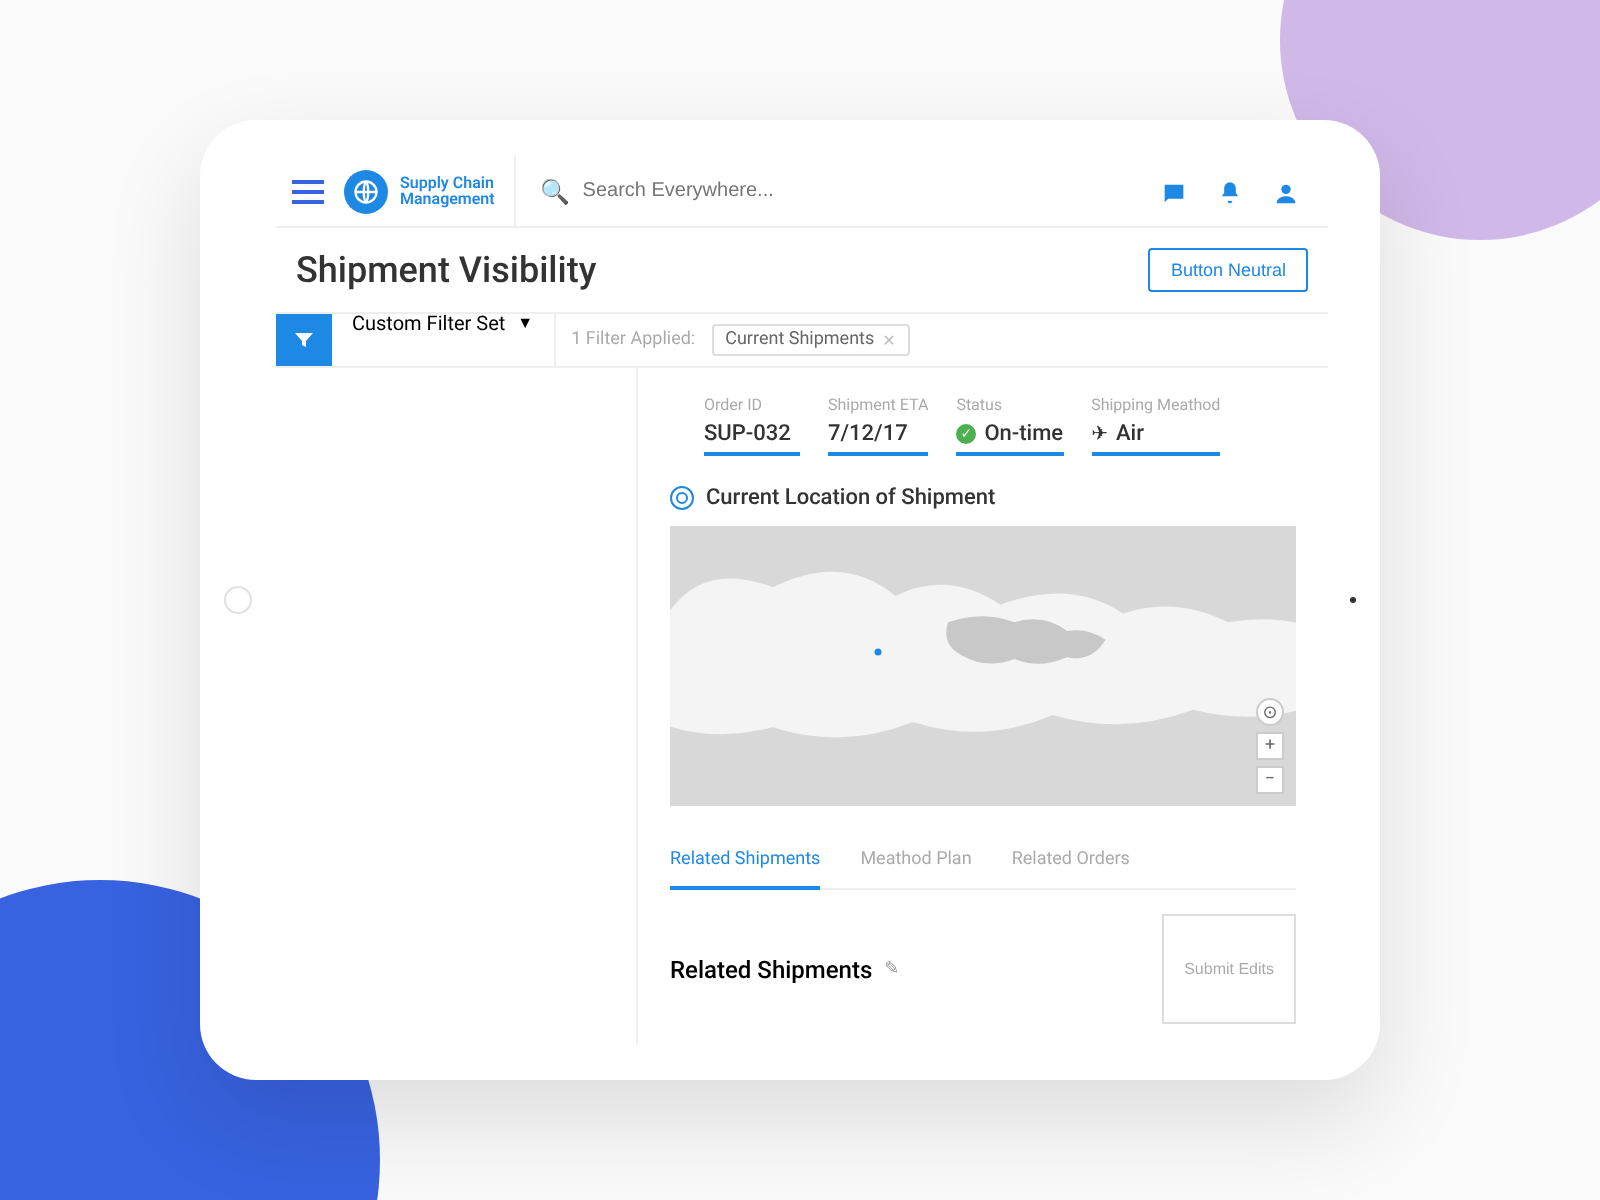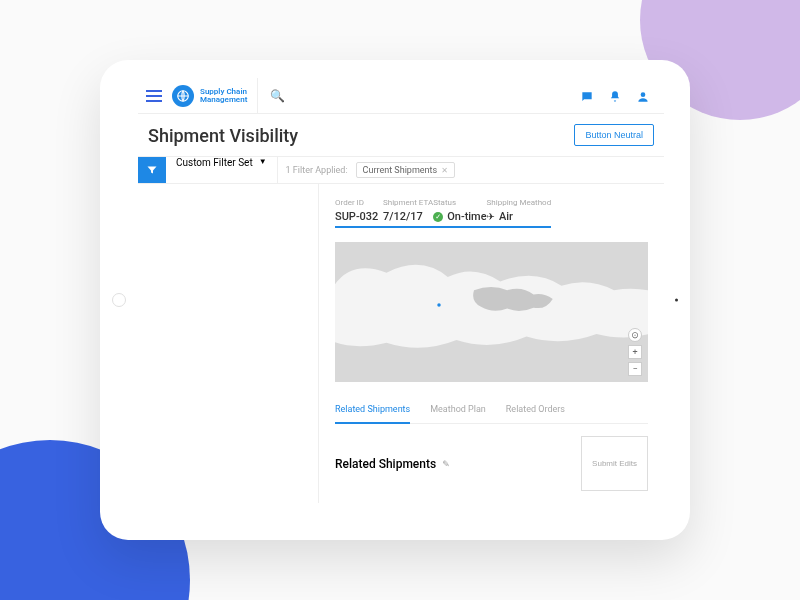--- a/index.html
+++ b/index.html
@@ -42,21 +42,21 @@
 .filter-select { display: flex; align-items: flex-start; gap: 6px; padding: 0 10px; font-size: 10px; border-right: 1px solid #eee; height: 100%; cursor: pointer; }
 .chevron { font-size: 8px; }
 .filter-applied { font-size: 9px; color: #aaa; padding: 0 8px; }
 .filter-chip { font-size: 9px; color: #666; border: 1px solid #ddd; padding: 2px 6px; border-radius: 2px; display: inline-flex; align-items: center; gap: 4px; }
 .chip-x { color: #bbb; font-size: 8px; cursor: pointer; }
 
 
 .content { padding: 0 0 0 0; }
 .detail-panel { margin-left: 180px; border-left: 1px solid #eee; padding: 14px 16px 0 16px; }
 
-.fields { display: flex; margin-bottom: 14px; }
+.fields { display: flex; gap: 14px; margin-bottom: 14px; margin-left: 17px; }
 .field { display: flex; flex-direction: column; gap: 3px; }
 .field-label { font-size: 8px; color: #aaa; }
 .field-value { font-size: 11px; color: #333; font-weight: 500; border-bottom: 2px solid #1e88e5; padding-bottom: 3px; min-width: 48px; display: flex; align-items: center; gap: 4px; }
 .status-dot { width: 10px; height: 10px; background: #4caf50; border-radius: 50%; display: inline-flex; align-items: center; justify-content: center; color: #fff; font-size: 7px; }
 .plane-icon { font-size: 10px; }
 
 .section-title { display: flex; align-items: center; gap: 6px; font-size: 11px; font-weight: 500; color: #333; margin-bottom: 8px; }
 .target-icon { width: 12px; height: 12px; border: 1.5px solid #1e88e5; border-radius: 50%; position: relative; }
 .target-icon::after { content: ''; position: absolute; inset: 2px; border: 1px solid #1e88e5; border-radius: 50%; }
 
@@ -99,20 +99,21 @@
               <path d="M3 12h18M12 3c2.5 3 2.5 15 0 18M12 3c-2.5 3-2.5 15 0 18"></path>
             </svg>
         </div>
         <div class="logo-text">
           <span>Supply Chain</span>
           <span>Management</span>
         </div>
       </div>
       <div class="search-wrap">
         <span class="search-icon">🔍</span>
+        <input class="search-input" placeholder="Search Everywhere..." style="">
       </div>
       <div class="topbar-icons">
         <div class="top-icon">
           <svg viewBox="0 0 24 24" fill="#1e88e5">
               <path d="M4 4h16v12H7l-3 3z"></path>
             </svg>
         </div>
         <div class="top-icon">
           <svg viewBox="0 0 24 24" fill="#1e88e5">
               <path d="M12 2a5 5 0 00-5 5v4l-2 3h14l-2-3V7a5 5 0 00-5-5zM10 18a2 2 0 004 0"></path>
@@ -170,20 +171,24 @@
           </div>
           <div class="field">
             <span class="field-label">Shipping Meathod</span>
             <span class="field-value">
               <span class="plane-icon">✈</span>
               <span>Air</span>
             </span>
           </div>
         </div>
 
+        <div class="section-title">
+          <span class="target-icon"></span>
+          <span>Current Location of Shipment</span>
+        </div>
 
         <div class="map">
           <svg viewBox="0 0 400 160" preserveAspectRatio="xMidYMid slice">
             <rect width="400" height="160" fill="#d8d8d8"></rect>
             <path d="M20 50 Q40 20 80 35 Q120 15 150 40 Q180 25 210 45 Q250 30 280 50 Q310 40 340 55 Q370 50 395 60 L395 100 Q360 115 320 105 Q280 120 240 108 Q200 125 160 112 Q120 128 80 115 Q40 125 10 110 Z" fill="#f4f4f4"></path>
             <path d="M180 55 Q200 48 218 55 Q235 50 248 60 Q260 58 270 65 Q262 78 248 75 Q232 82 218 76 Q202 82 188 74 Q176 68 180 55 Z" fill="#c8c8c8"></path>
             <circle cx="140" cy="72" r="2" fill="#1e88e5"></circle>
           </svg>
           <div class="map-controls">
             <div class="map-ctrl round">⊙</div>

